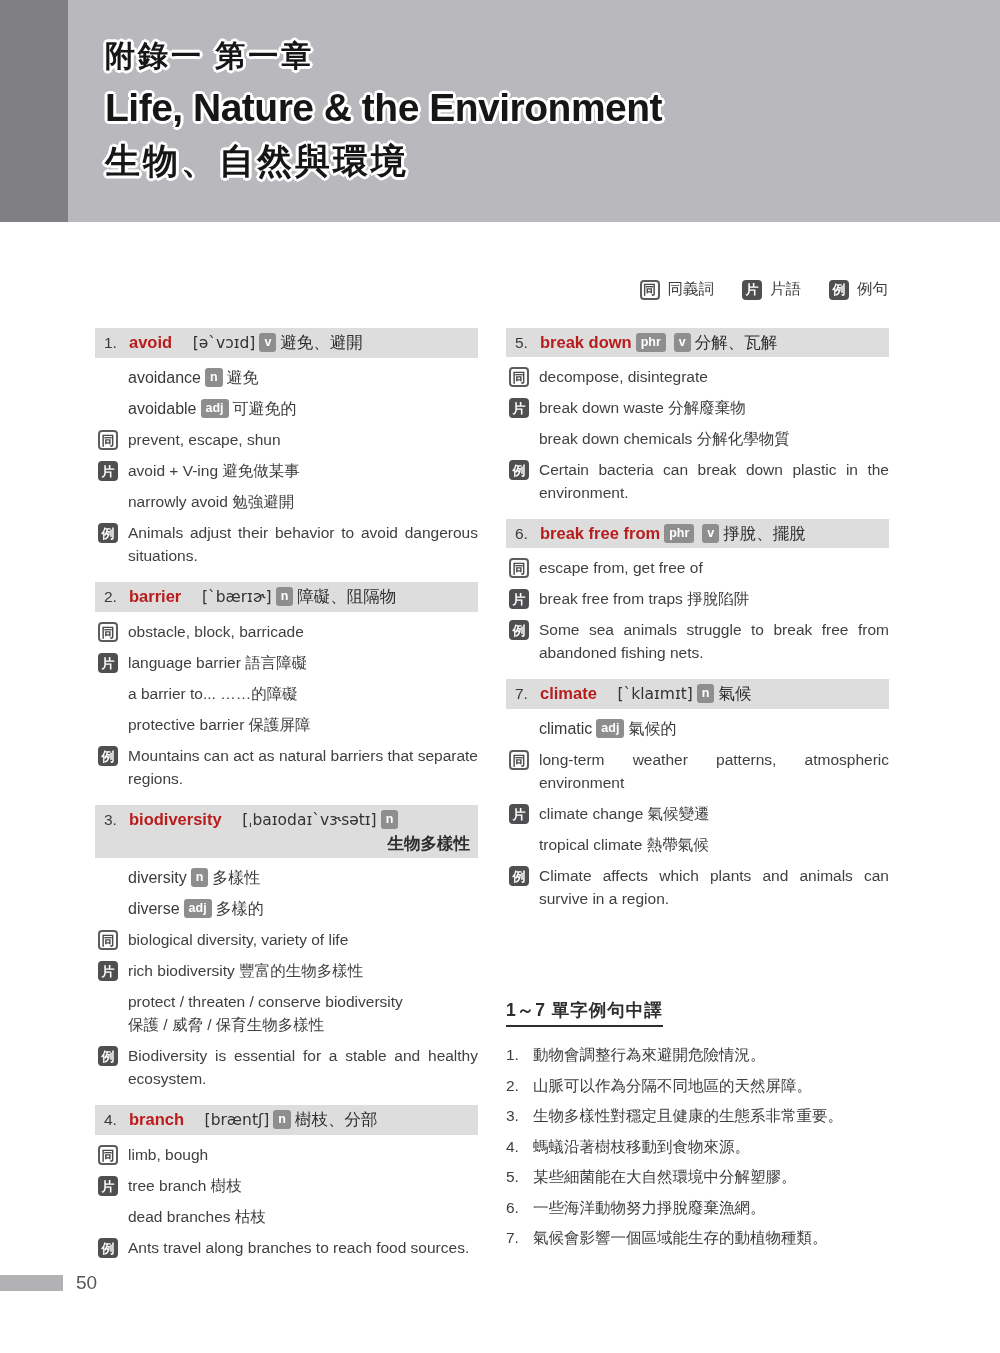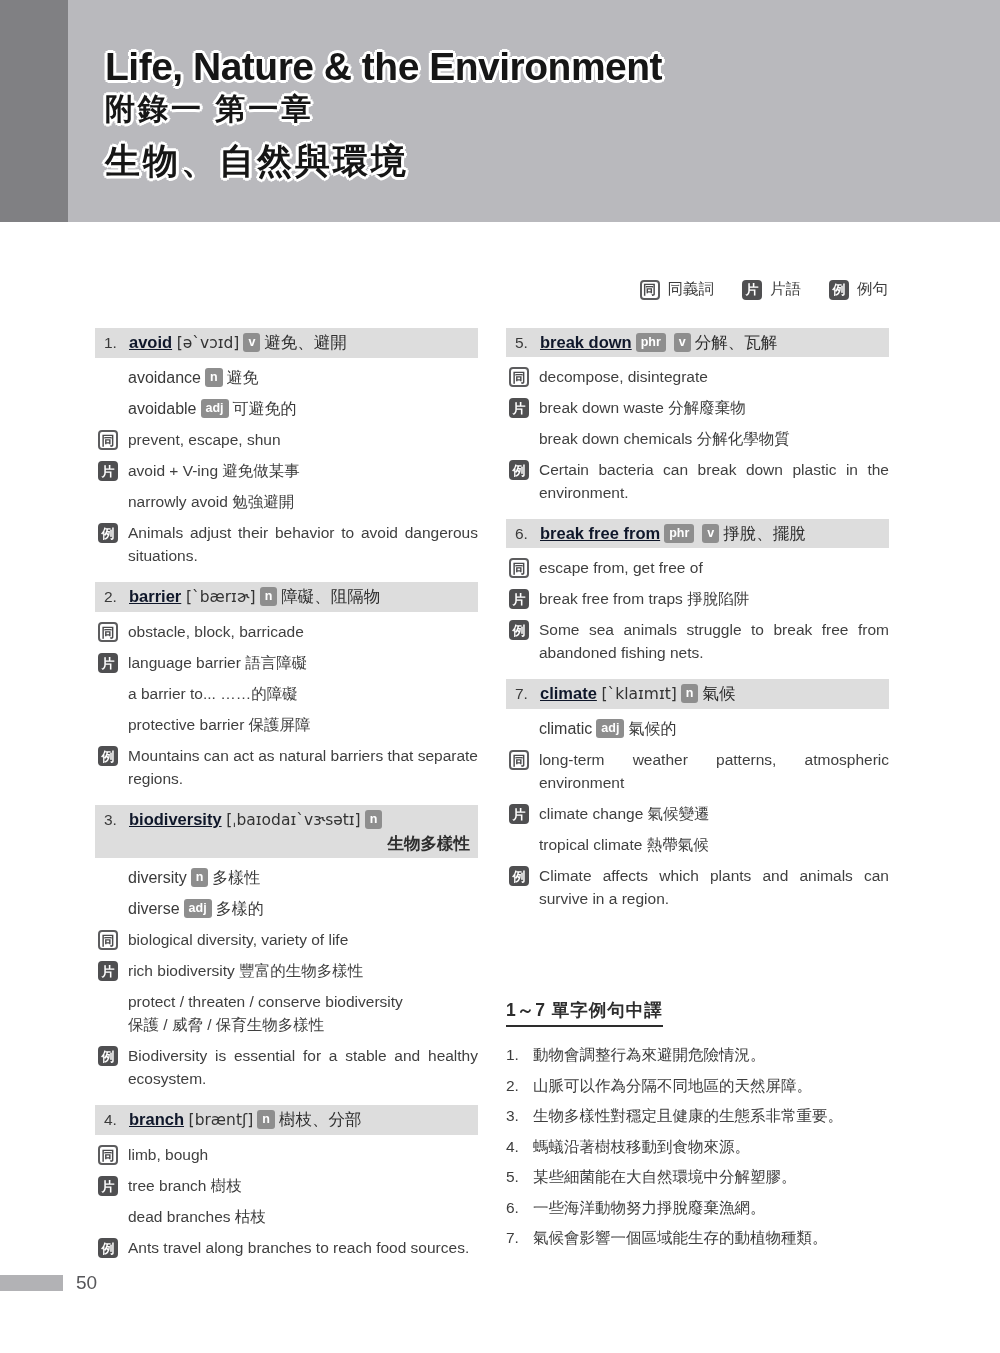--- a/index.html
+++ b/index.html
@@ -44,22 +44,22 @@
 
   
   .columns{display:flex;margin-left:95px;width:794px;gap:28px;align-items:flex-start;}
   .col{width:383px;flex:none;}
   .entry{margin-bottom:15px;}
   .headline{
     background:var(--highlight,#dddddd);padding:3px 8px 3px 9px;
     font-size:16.5px;color:#333;line-height:23px;margin-bottom:5px;
   }
   .headline .num{display:inline-block;width:25px;font-size:15.5px;color:#3a3a3a;}
-  .headline .hw{font-weight:bold;color:#0f172a;text-decoration:underline;}
-  .ipa{font-family:"DejaVu Sans",sans-serif;margin-left:0;font-size:15.5px;}
+  .headline .hw{font-weight:bold;color:#b91c1c;}
+  .ipa{font-family:"DejaVu Sans",sans-serif;margin-left:16px;font-size:15.5px;}
   .headline .gloss{font-weight:normal;color:#2e2e2e;}
   .headline .gloss-line{padding-left:25px;font-weight:bold;color:#2e2e2e;text-align:right;}
   .row{display:flex;margin-top:8px;line-height:23px;font-size:15.5px;color:#3f3f3f;}
   .row .icon{margin:2px 10px 0 3px;}
   .row .txt{flex:1;text-align:justify;}
   .row.cont{padding-left:33px;}
   .row.derived{display:block;padding-left:33px;font-size:16px;color:#3a3a3a;}
 
   
   .translations{margin-top:88px;}
@@ -77,22 +77,22 @@
   .footer-num{font-size:19px;color:#57575a;}
 </style>
 </head>
 <body>
 
 <div class="page">
 
   <header>
     <div class="header-strip"></div>
     <div class="header-titles">
+      <div class="outline-text title-zh-small">附錄一 第一章</div>
       <div class="outline-text title-en">Life, Nature &amp; the Environment</div>
-      <div class="outline-text title-zh-small">附錄一 第一章</div>
       <div class="outline-text title-zh-big">生物、自然與環境</div>
     </div>
   </header>
 
   <div class="legend">
       <div class="legend-item">
         <span class="icon outline">同</span>
         <span>同義詞</span>
       </div>
       <div class="legend-item">

